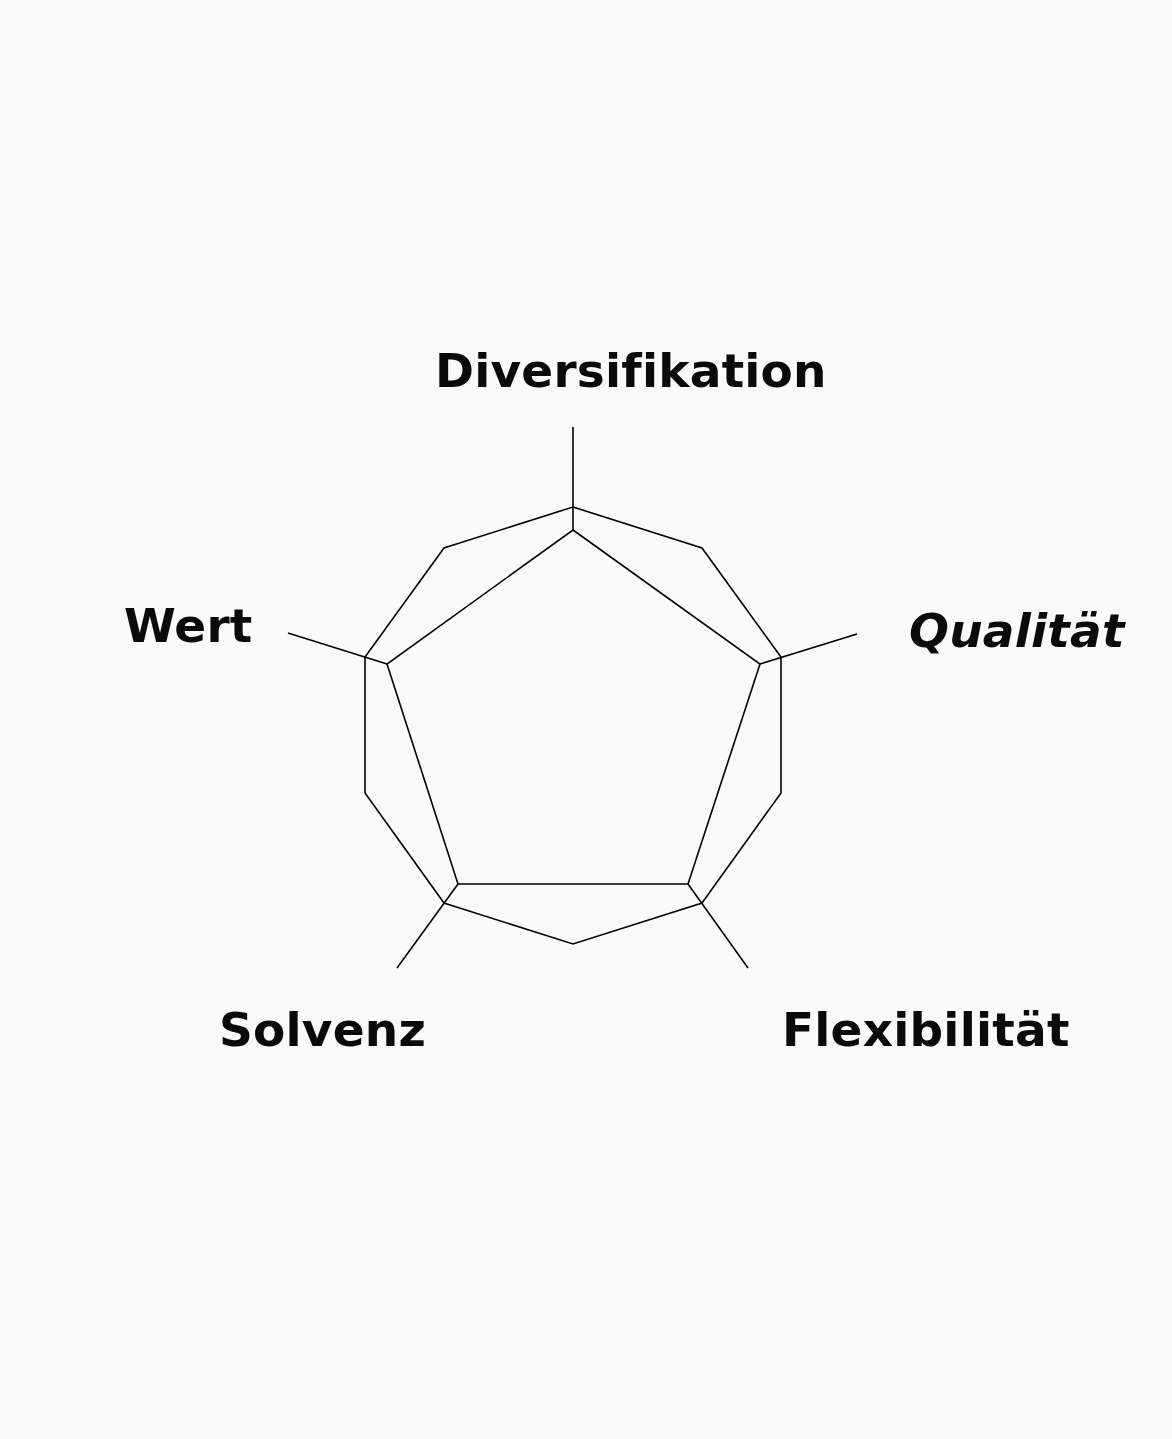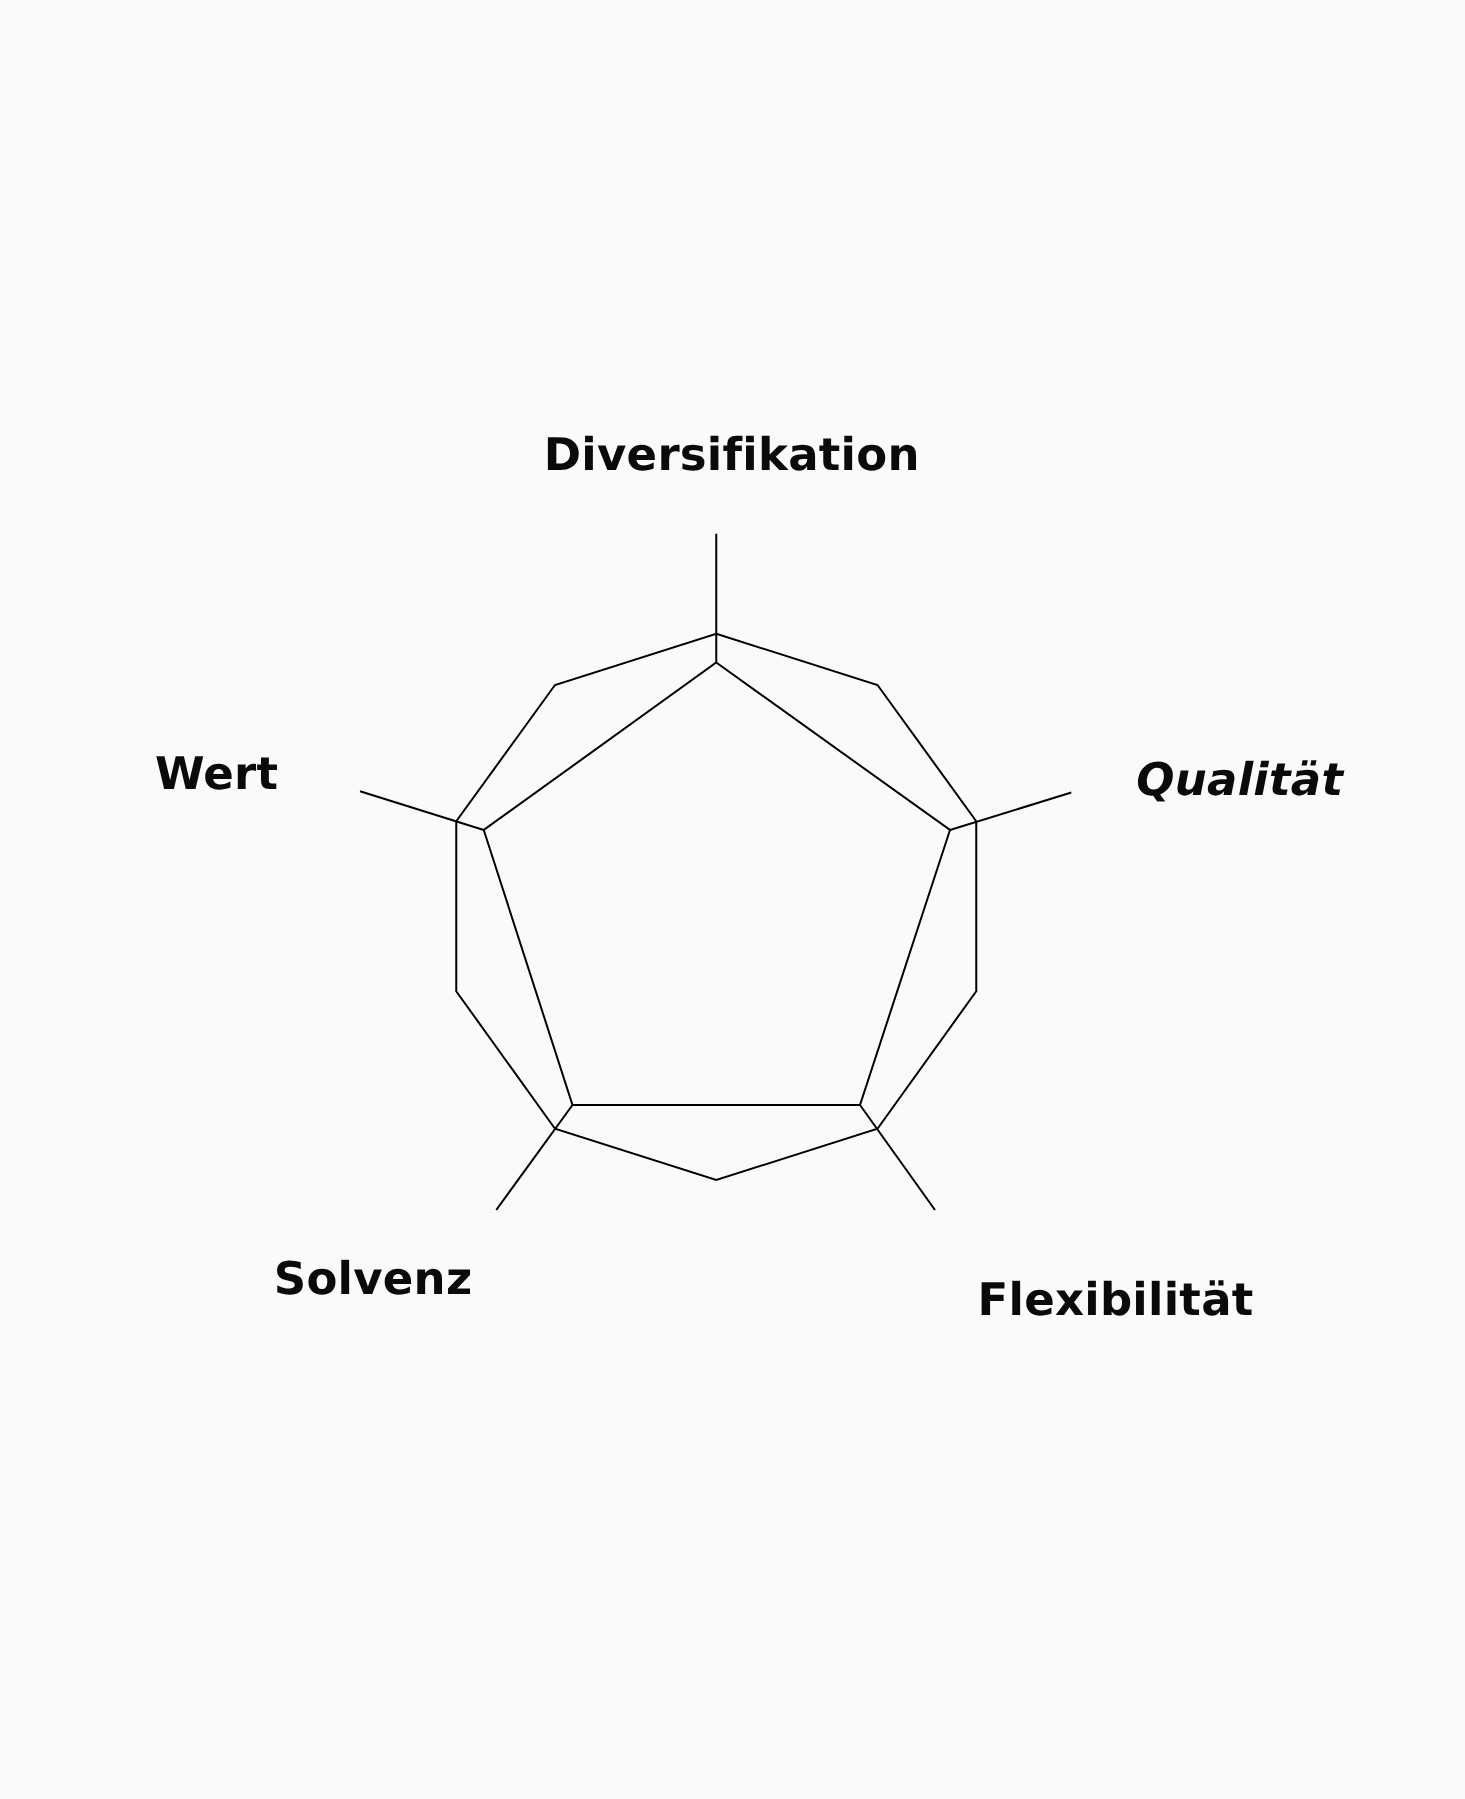--- a/index.html
+++ b/index.html
@@ -11,31 +11,31 @@
       font-family: "DejaVu Sans", sans-serif;
     }
     #diagram {
       position: absolute; left: 0; top: 0;
       width: 1172px; height: 1439px;
     }
     .axis-label {
       position: absolute;
       font-family: "DejaVu Sans", sans-serif;
       font-weight: bold;
-      font-size: 36px;
+      font-size: 47px;
       color: #0a0a0a;
       white-space: nowrap;
       line-height: 1;
       letter-spacing: 0.2px;
     }
     #label-diversifikation { left: 435px; top: 347px; }
     #label-qualitaet { left: 909px; top: 607px; font-style: italic; }
     #label-wert { left: 124px; top: 602px; }
     #label-solvenz { left: 219px; top: 1006px; text-align: center; }
-    #label-flexibilitaet { left: 782px; top: 1006px; margin-top: 17px; }
+    #label-flexibilitaet { left: 782px; top: 1006px; }
   </style>
 </head>
 <body>
 
 <svg id="diagram" width="1172" height="1439" viewBox="0 0 1172 1439" xmlns="http://www.w3.org/2000/svg">
   <g stroke="#000" stroke-width="1.6" fill="none" stroke-linecap="butt">
     <line x1="573" y1="427" x2="573" y2="530"></line>
     <line x1="857" y1="634" x2="760" y2="664"></line>
     <line x1="748" y1="968" x2="688" y2="884"></line>
     <line x1="397" y1="968" x2="458" y2="884"></line>

